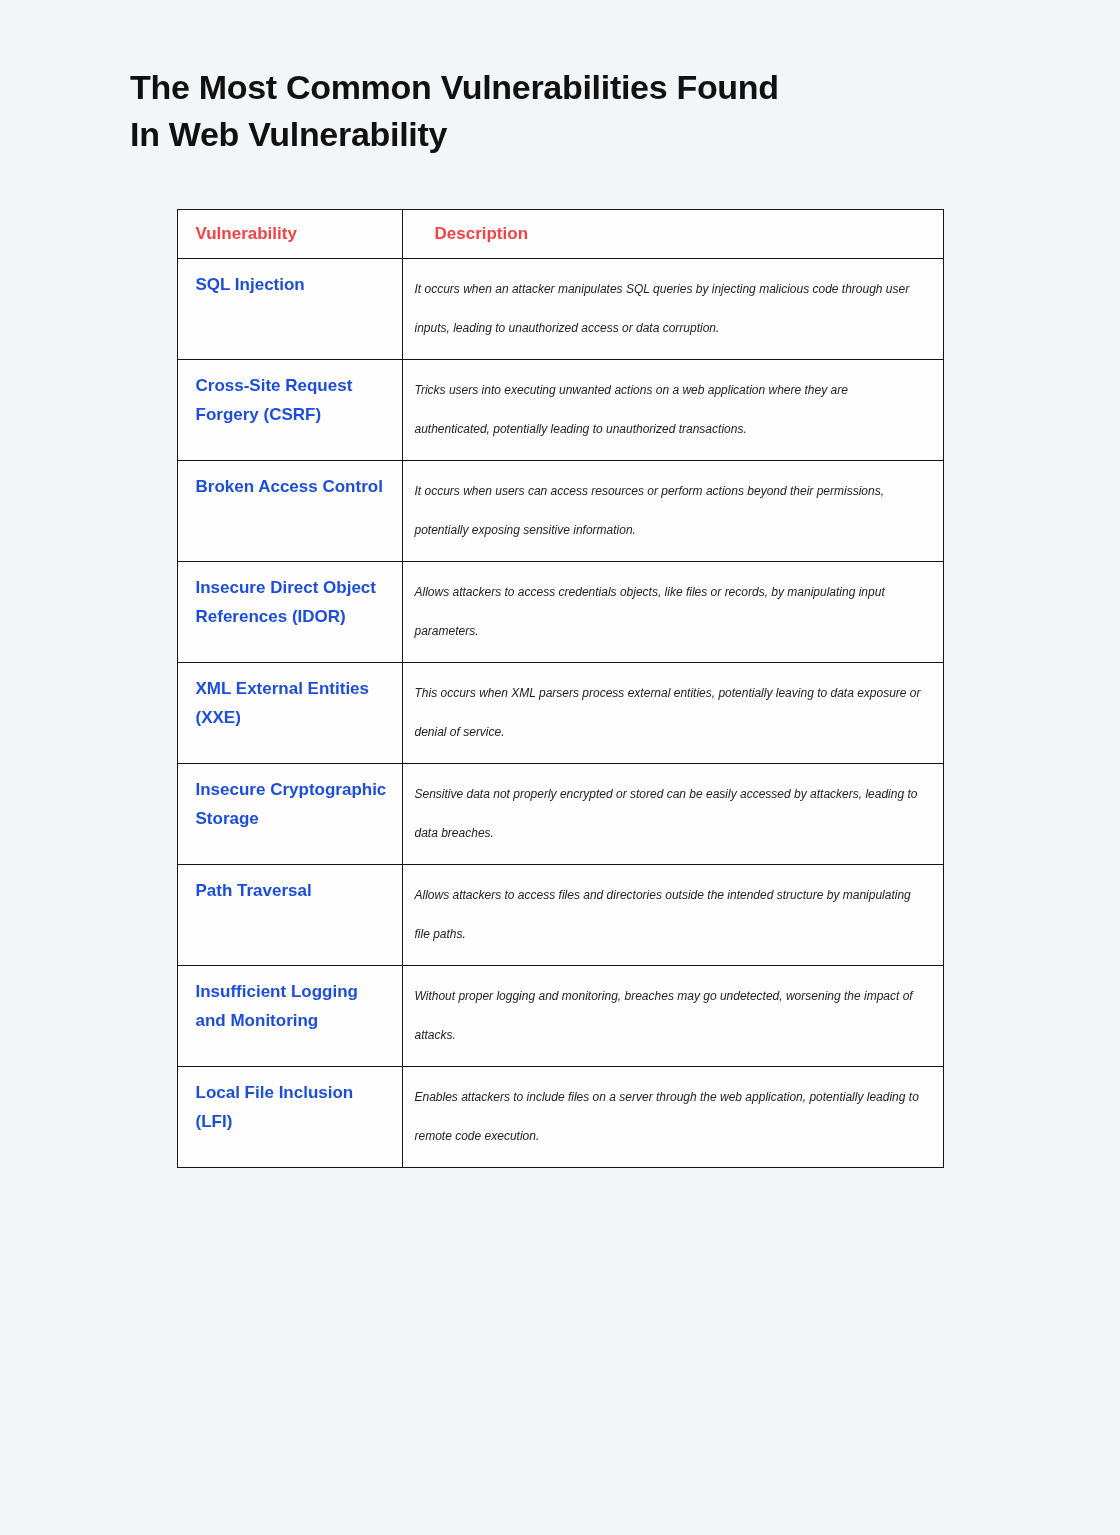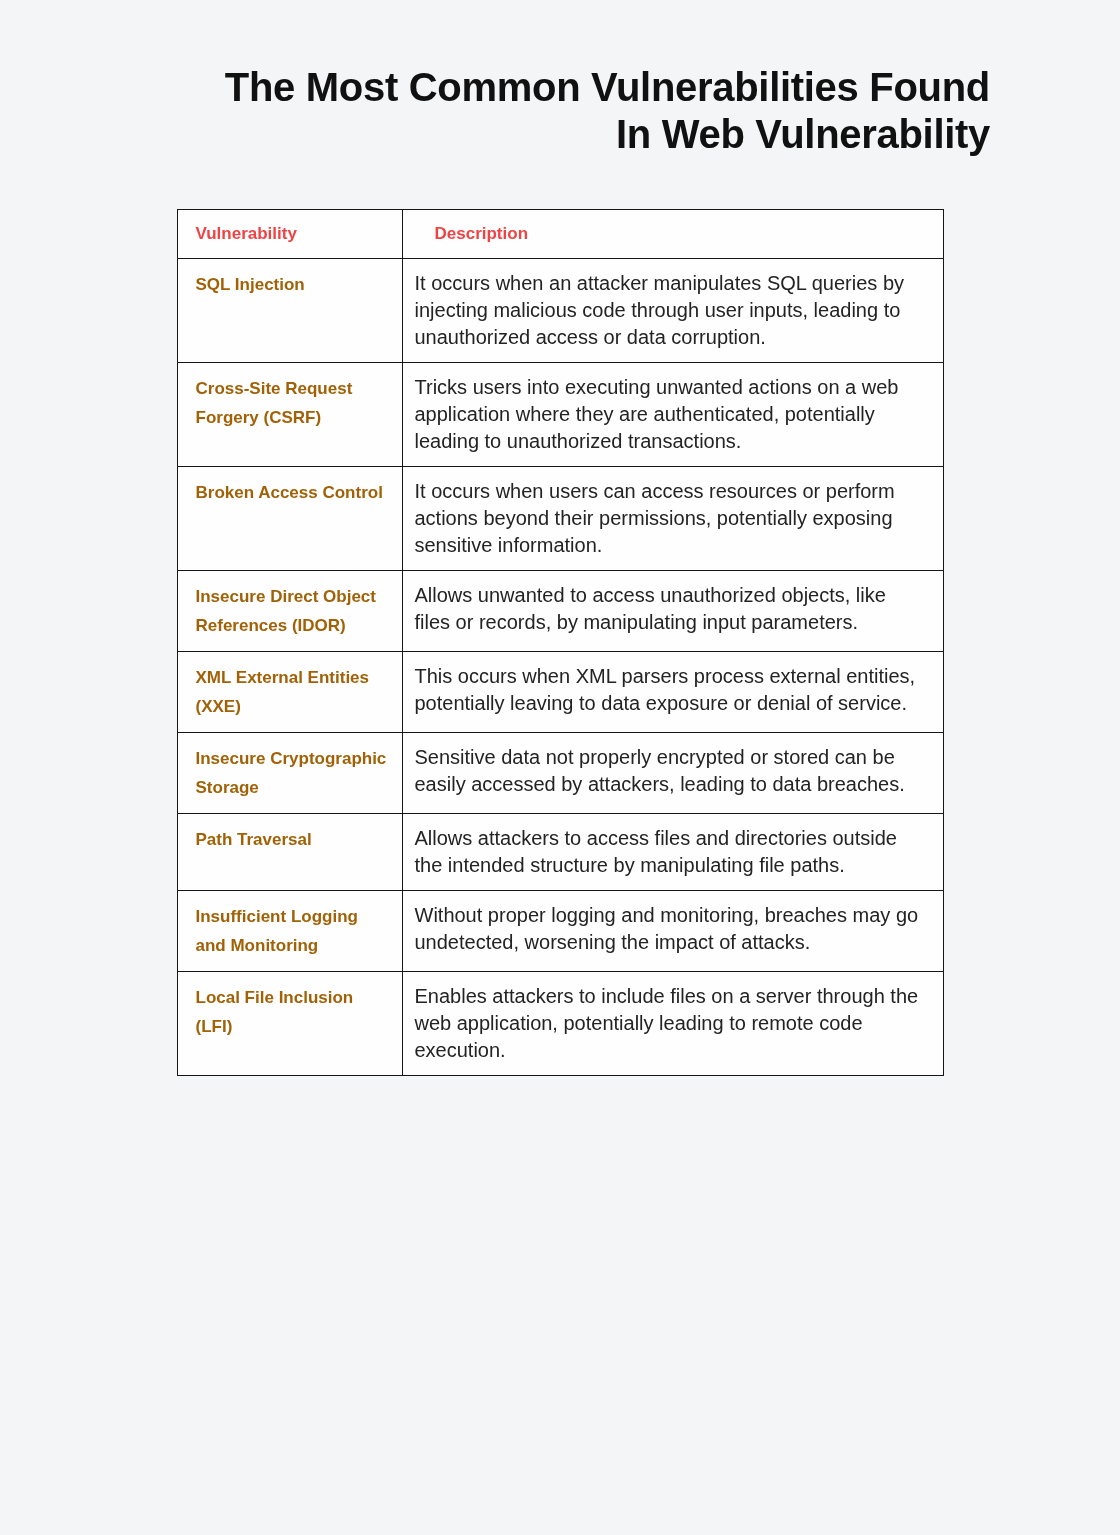--- a/index.html
+++ b/index.html
@@ -11,22 +11,22 @@
     width: 1120px;
     height: 1535px;
     background: #f4f5f6;
     font-family: "Liberation Sans", sans-serif;
     color: #141414;
     overflow: hidden;
   }
   .page-title {
     margin: 64px auto 16px;
     max-width: 860px;
-    text-align: right;
-    font-size: 40px;
+    text-align: left;
+    font-size: 34px;
     font-weight: 700;
     line-height: 47px;
     letter-spacing: -0.3px;
     color: #111111;
   }
   .page-title span { display: block; }
   table.vuln-table {
     width: 767px;
     margin: 51px auto 0;
     border-collapse: collapse;
@@ -43,30 +43,31 @@
     font-weight: 700;
     color: #ef4444;
     padding: 13px 12px 13px 18px;
     line-height: 22px;
   }
   .vuln-table th.desc-h { padding-left: 32px; }
   .vuln-table td.vuln {
     width: 225px;
     font-size: 17px;
     font-weight: 700;
-    color: #a16207;
+    color: #1d4ed8;
     padding: 11px 14px 11px 18px;
     line-height: 29px;
   }
   .vuln-table td.desc {
-    font-size: 20px;
+    font-size: 12px;
     font-weight: 400;
     color: #232323;
     padding: 11px 16px 11px 12px;
-    line-height: 27px;
+    line-height: 39px;
+    font-style: italic;
   }
 </style>
 </head>
 <body>
 
 <h1 class="page-title">
   <span>The Most Common Vulnerabilities Found</span>
   <span>In Web Vulnerability</span>
 </h1>
 
@@ -85,21 +86,21 @@
       <tr>
         <td class="vuln">Cross-Site Request Forgery (CSRF)</td>
         <td class="desc">Tricks users into executing unwanted actions on a web application where they are authenticated, potentially leading to unauthorized transactions.</td>
       </tr>
       <tr>
         <td class="vuln">Broken Access Control</td>
         <td class="desc">It occurs when users can access resources or perform actions beyond their permissions, potentially exposing sensitive information.</td>
       </tr>
       <tr>
         <td class="vuln">Insecure Direct Object References (IDOR)</td>
-        <td class="desc">Allows unwanted to access unauthorized objects, like files or records, by manipulating input parameters.</td>
+        <td class="desc">Allows attackers to access credentials objects, like files or records, by manipulating input parameters.</td>
       </tr>
       <tr>
         <td class="vuln">XML External Entities (XXE)</td>
         <td class="desc">This occurs when XML parsers process external entities, potentially leaving to data exposure or denial of service.</td>
       </tr>
       <tr>
         <td class="vuln">Insecure Cryptographic Storage</td>
         <td class="desc">Sensitive data not properly encrypted or stored can be easily accessed by attackers, leading to data breaches.</td>
       </tr>
       <tr>

